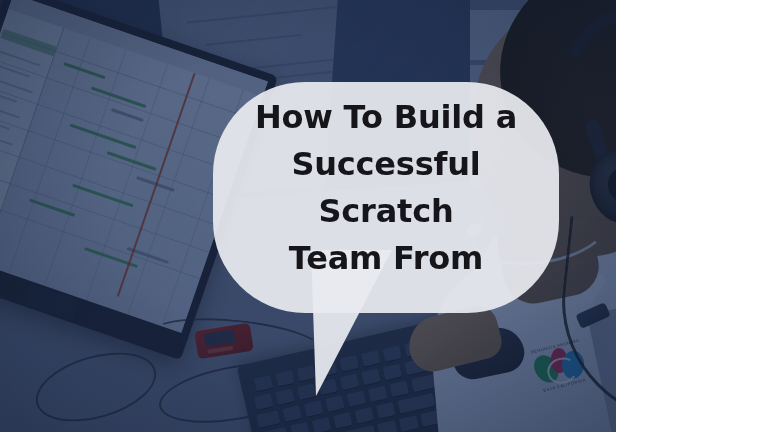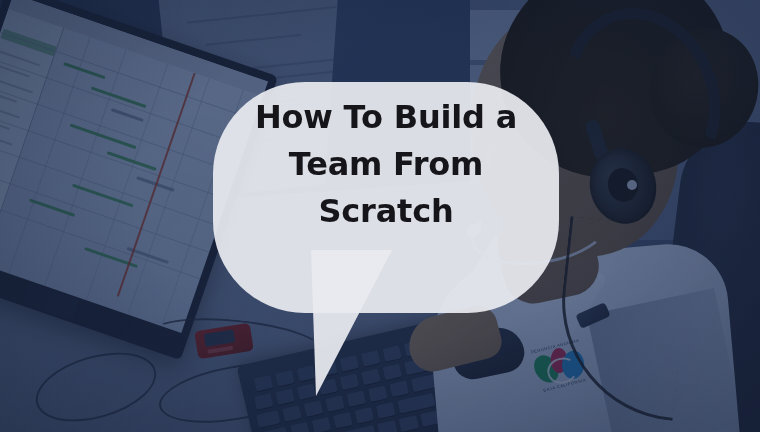--- a/index.html
+++ b/index.html
@@ -7,21 +7,21 @@
     margin: 0;
     padding: 0;
     background: #ffffff;
   }
   body {
     font-family: "Liberation Sans", sans-serif;
   }
 
   #stage {
     position: relative;
-    width: 760px;
+    width: 616px;
     height: 432px;
     overflow: hidden;
     background: #2e4468;
   }
 
   
   .photo {
     position: absolute;
     inset: 0;
     overflow: hidden;
@@ -702,17 +702,18 @@
     <svg class="bubble-svg" viewBox="0 0 768 432" xmlns="http://www.w3.org/2000/svg">
       <g>
         <path d="M 311 250 L 392 250 L 316 396 Z" fill="#e9ebf0" fill-opacity="0.93"></path>
         <rect x="213" y="82" width="346" height="231" rx="92" ry="92" fill="#e9ebf0" fill-opacity="0.93"></rect>
       </g>
     </svg>
   </div>
 
   <div class="bubble-text">
     <span class="ln">How To Build a</span>
+    <span class="ln">Successful</span>
+    <span class="ln">Scratch</span>
     <span class="ln">Team From</span>
-    <span class="ln">Scratch</span>
   </div>
 
 </div>
 
 </body></html>

